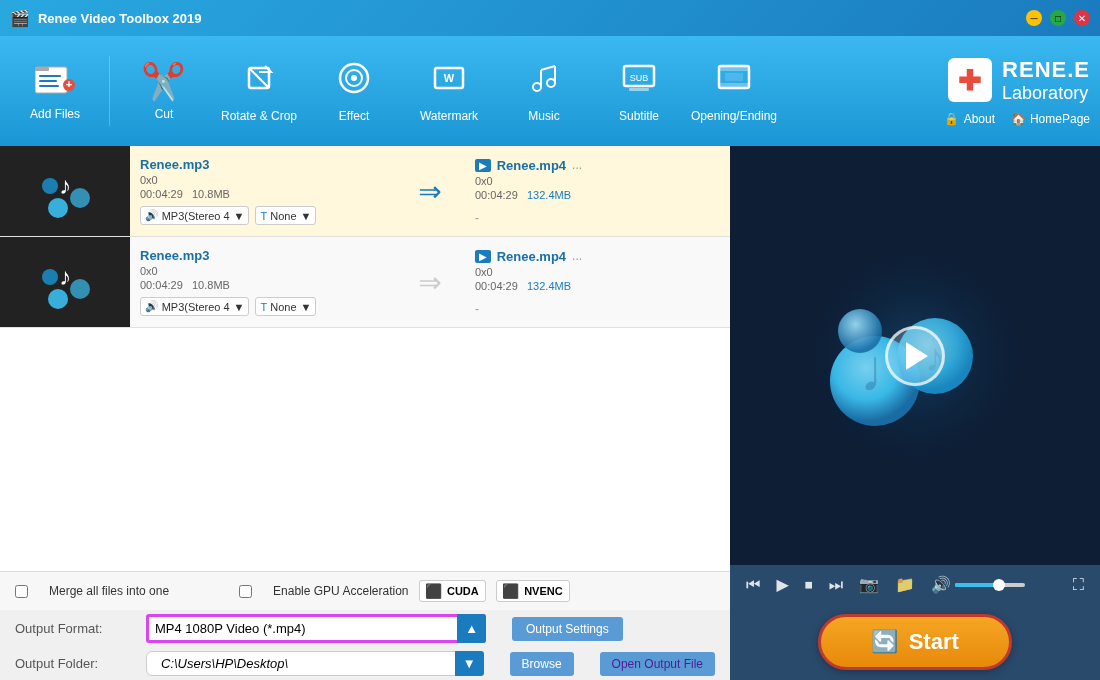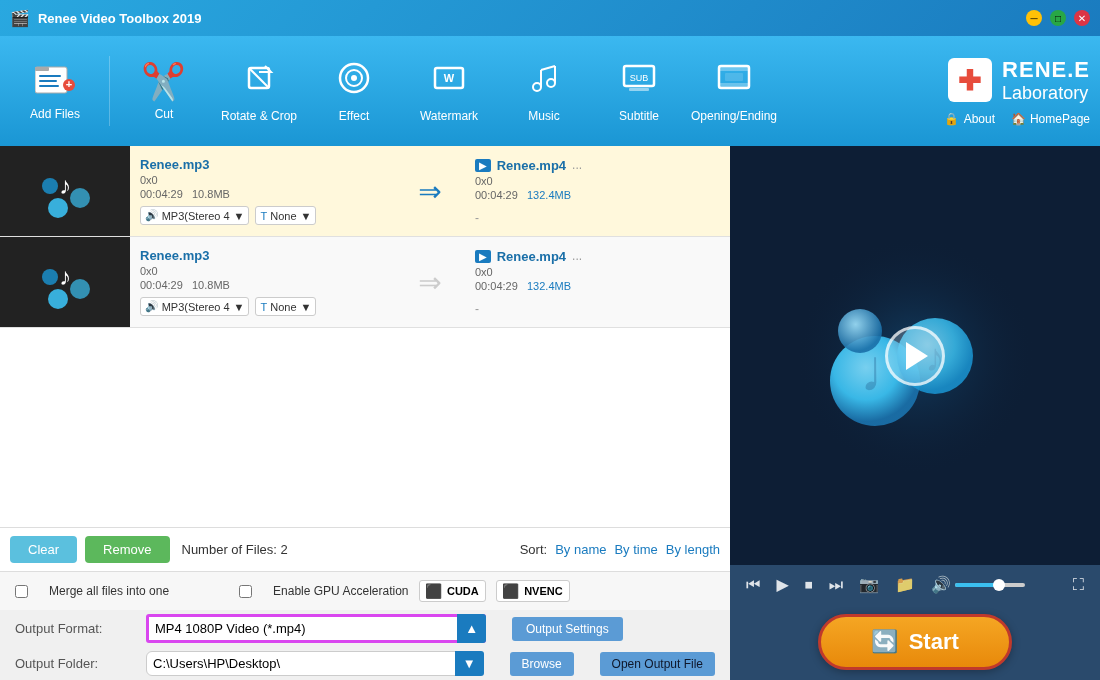--- a/index.html
+++ b/index.html
@@ -297,24 +297,25 @@
     }
     .folder-wrapper {
       position: relative;
       display: inline-flex;
       align-items: center;
       max-width: 340px;
       flex: 1;
     }
     .folder-input {
       width: 100%;
-      padding: 4px 30px 4px 6px;
+      padding: 4px 30px 4px 14px;
       border: 1px solid #ccc;
       border-radius: 6px;
       font-size: 13px;
+      font-style: italic;
     }
     .folder-arrow {
       position: absolute;
       right: 0;
       background: #1a7bbf;
       color: white;
       padding: 4px 8px;
       height: 100%;
       display: flex; align-items: center;
       border-radius: 0 3px 3px 0;
@@ -324,21 +325,21 @@
       background: #5b9bd5;
       color: white;
       border: none;
       padding: 5px 12px;
       border-radius: 3px;
       cursor: pointer;
       font-size: 12px;
     }
     .btn-open-output {
       background: #5b9bd5;
-      color: #0f172a;
+      color: #4c1d95;
       border: none;
       padding: 5px 12px;
       border-radius: 3px;
       cursor: pointer;
       font-size: 12px;
     }
 
     .bottom-options {
       display: flex;
       align-items: center;
@@ -666,33 +667,20 @@
           </div>
           <div class="output-meta">0x0</div>
           <div class="output-meta">00:04:29 &nbsp; <span class="output-size">132.4MB</span></div>
           <div class="output-dash">-</div>
         </div>
       </div>
     </div>
 
     <div class="bottom-bar">
 
-      <div class="action-bar">
-        <button class="btn-clear">Clear</button>
-        <button class="btn-remove">Remove</button>
-        <span class="file-count">
-          <span>Number of Files:</span>&nbsp;<span>2</span>
-        </span>
-        <div class="sort-area">
-          <span>Sort:</span>
-          <span class="sort-link">By name</span>
-          <span class="sort-link">By time</span>
-          <span class="sort-link">By length</span>
-        </div>
-      </div>
 
       <div class="settings-bar">
         <label class="checkbox-label">
           <input type="checkbox" style="">
           <span>Merge all files into one</span>
         </label>
         <label class="checkbox-label" style="margin-left:60px">
           <input type="checkbox" style="">
           <span>Enable GPU Acceleration</span>
         </label>

